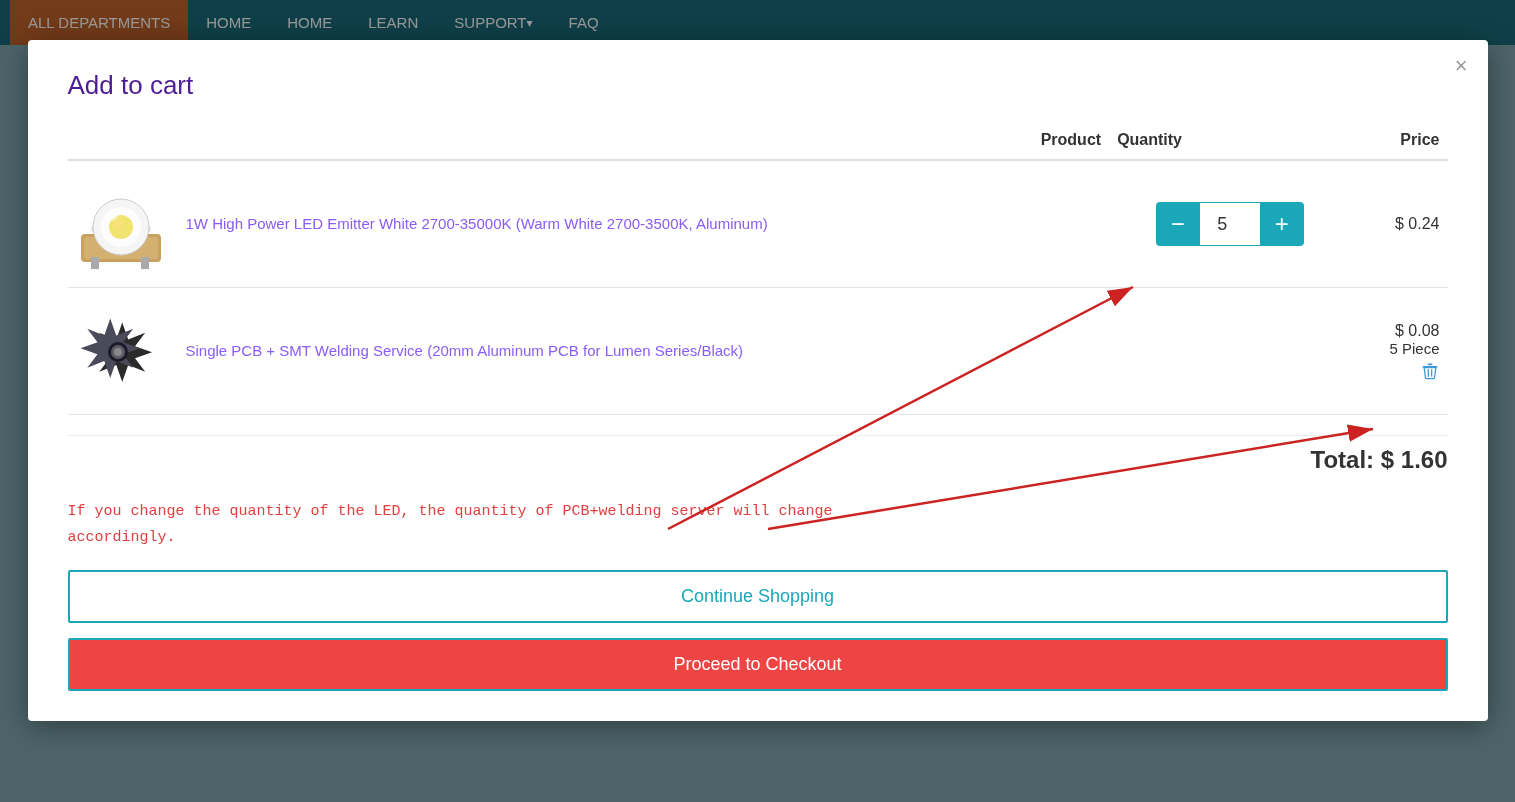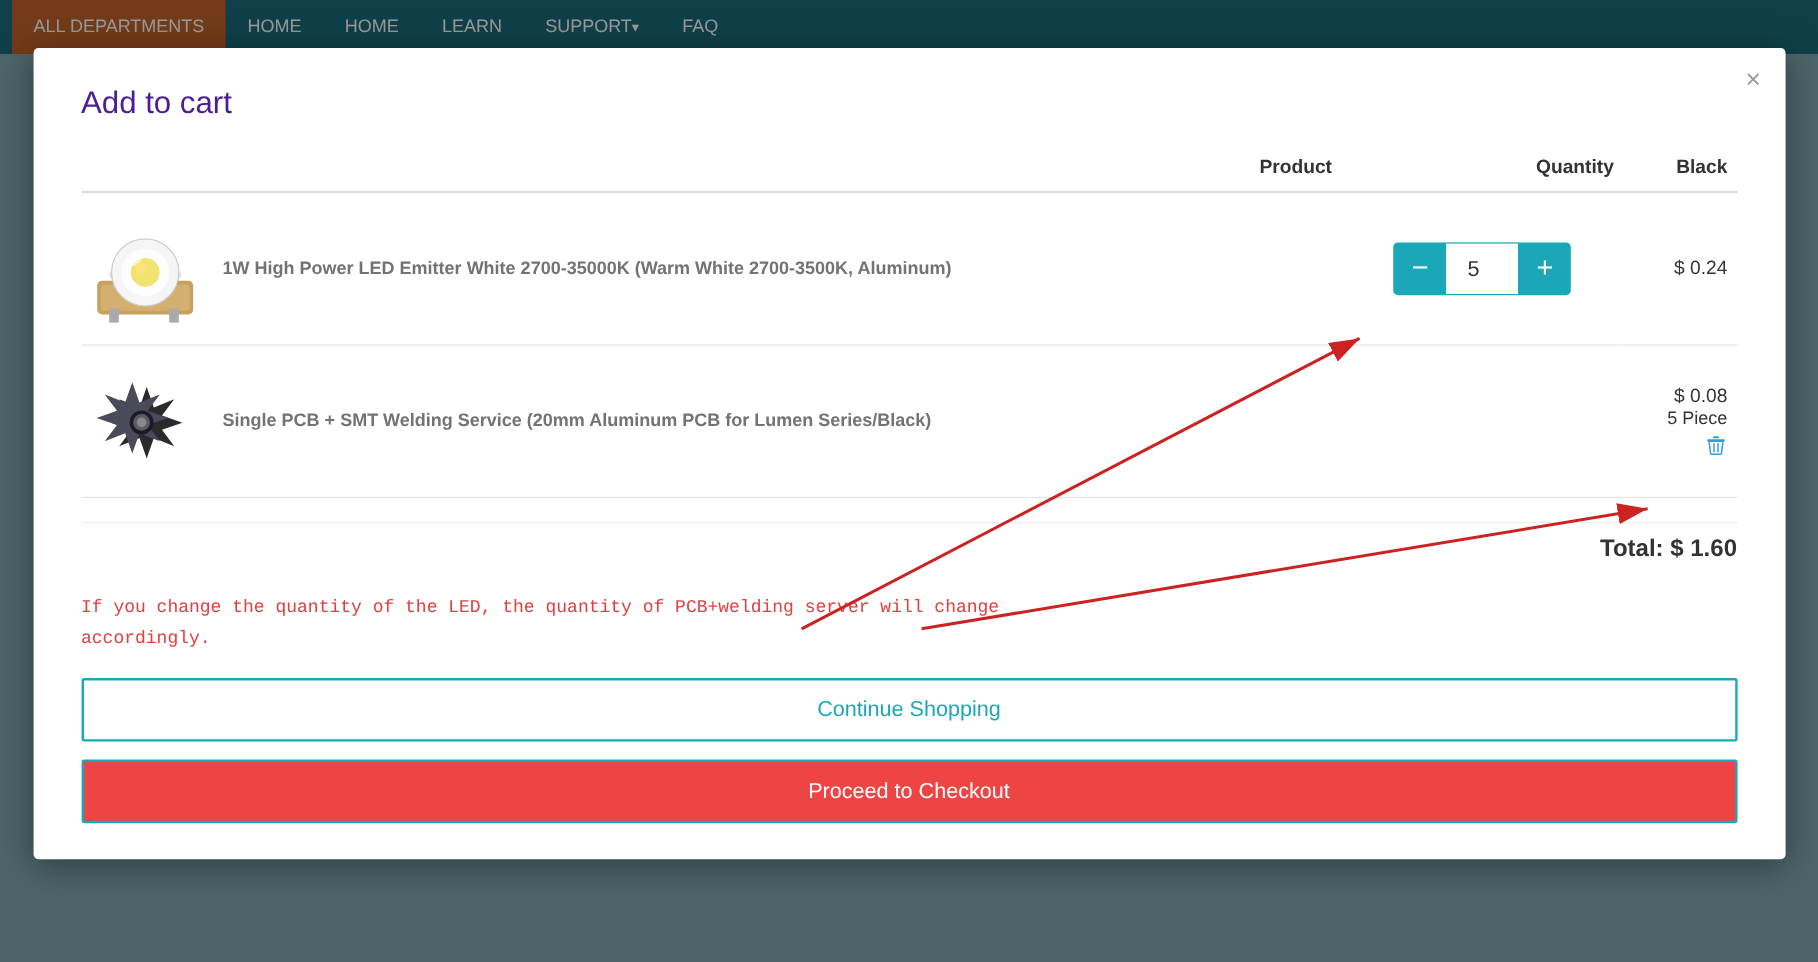--- a/index.html
+++ b/index.html
@@ -102,21 +102,21 @@
     .cart-table th {
       border-bottom: 2px solid #ddd;
       padding: 10px 8px;
       text-align: right;
       font-size: 16px;
       color: #333;
       font-weight: 700;
     }
 
     .cart-table th.qty-col {
-      text-align: right;
+      text-align: left;
     }
 
     .cart-table th.price-col {
       text-align: right;
     }
 
     .cart-table td {
       padding: 18px 8px;
       border-bottom: 1px solid #e5e5e5;
       vertical-align: middle;
@@ -142,22 +142,22 @@
       width: 90px;
       height: 90px;
       flex-shrink: 0;
       display: flex;
       align-items: center;
       justify-content: center;
     }
 
     .product-name {
       font-size: 15px;
-      font-weight: 700;
-      color: #737373;
+      font-weight: 400;
+      color: #8b5cf6;
       line-height: 1.5;
     }
 
     .qty-col-cell {
       text-align: center;
     }
 
     .price-col-cell {
       text-align: right;
       font-size: 16px;
@@ -225,21 +225,21 @@
       margin-top: 4px;
       display: flex;
       align-items: center;
       justify-content: flex-end;
       width: 100%;
     }
 
     
     .total-row {
       text-align: right;
-      font-size: 20px;
+      font-size: 24px;
       font-weight: 700;
       color: #333;
       padding: 10px 0 15px;
       border-top: 1px solid #eee;
     }
 
     
     .notice-text {
       color: #e04040;
       font-size: 15px;
@@ -305,21 +305,21 @@
 
     <button class="modal-close">×</button>
 
     <h2 class="modal-title">Add to cart</h2>
 
     <table class="cart-table">
       <thead>
         <tr>
           <th>Product</th>
           <th class="qty-col">Quantity</th>
-          <th class="price-col">Black</th>
+          <th class="price-col">Price</th>
         </tr>
       </thead>
       <tbody>
 
         <tr>
           <td>
             <div class="product-cell">
 
               <div class="led-img">
                 <svg class="led-svg" viewBox="0 0 90 90" xmlns="http://www.w3.org/2000/svg">

